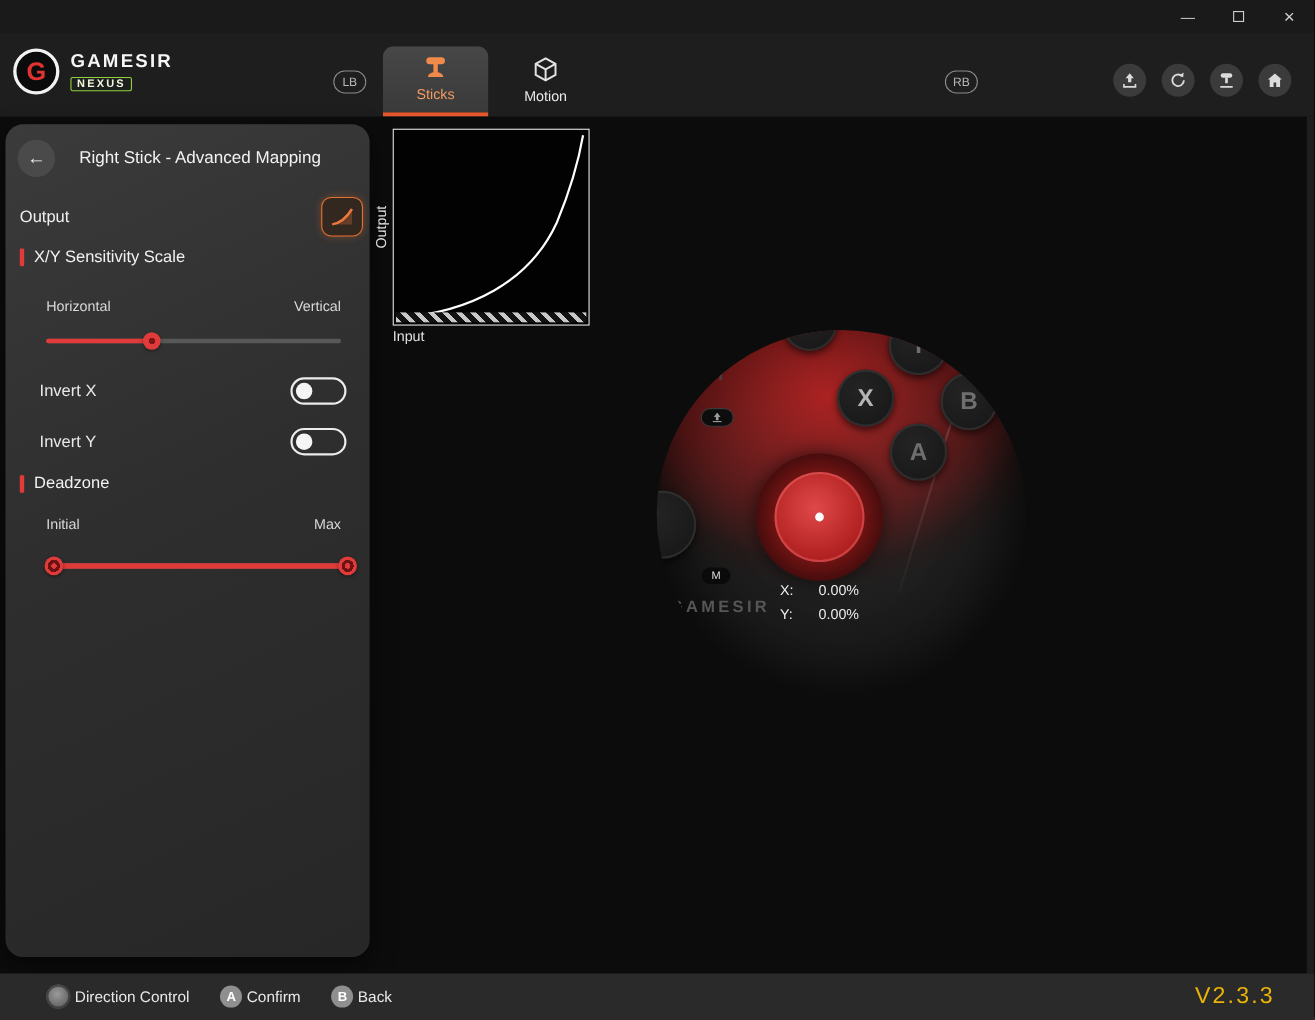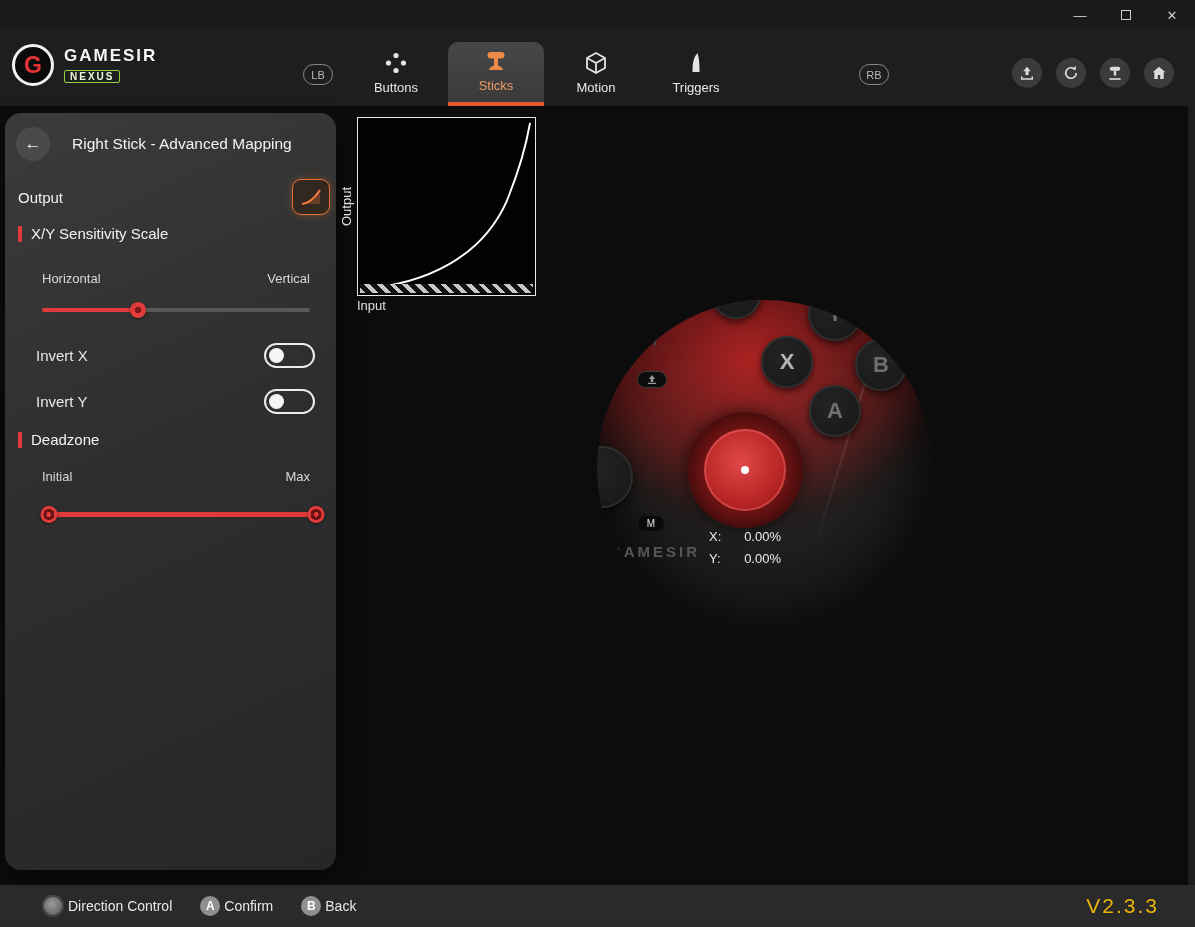--- a/index.html
+++ b/index.html
@@ -163,49 +163,34 @@
       </div>
       <div>
         <div class="brand-name">GAMESIR</div>
         <div class="brand-sub">NEXUS</div>
       </div>
     </div>
 
     <span class="shoulder-badge lb">LB</span>
 
     <nav class="tabs">
-      <div class="tab">
-        <svg viewBox="0 0 24 24">
-          <circle cx="12" cy="4.5" r="2.6" fill="#e3e3e3"></circle>
-            <circle cx="19.5" cy="12" r="2.6" fill="#e3e3e3"></circle>
-          <circle cx="12" cy="19.5" r="2.6" fill="#e3e3e3"></circle>
-            <circle cx="4.5" cy="12" r="2.6" fill="#e3e3e3"></circle>
-        </svg>
-        <span>Buttons</span>
-      </div>
       <div class="tab active">
         <svg viewBox="0 0 24 24">
           <rect x="3.5" y="3" width="17" height="6.5" rx="3.25" fill="#f08a4a"></rect>
           <rect x="10" y="9" width="4" height="8" fill="#f08a4a"></rect>
           <path d="M5 21 a7 4.5 0 0 1 14 0 z" fill="#f08a4a"></path>
         </svg>
         <span>Sticks</span>
       </div>
       <div class="tab">
         <svg viewBox="0 0 24 24">
           <path d="M12 2 L21 7 V17 L12 22 L3 17 V7 Z" fill="none" stroke="#e3e3e3" stroke-width="1.8"></path>
           <path d="M3 7 L12 12 L21 7 M12 12 V22" fill="none" stroke="#e3e3e3" stroke-width="1.8"></path>
         </svg>
         <span>Motion</span>
-      </div>
-      <div class="tab">
-        <svg viewBox="0 0 24 24">
-          <path d="M13.5 2 C 9 7, 8.5 13, 8.5 21 L 15.5 21 C 15.5 12, 15 7, 13.5 2 Z" fill="#e3e3e3"></path>
-        </svg>
-        <span>Triggers</span>
       </div>
     </nav>
 
     <span class="shoulder-badge rb">RB</span>
 
     <div class="header-actions">
       <button class="action-btn">
         <svg viewBox="0 0 24 24">
           <path d="M12 3.5 L17 9.5 H14 V14.5 H10 V9.5 H7 Z" fill="#dcdcdc"></path>
           <path d="M5 16.5 V20 H19 V16.5" fill="none" stroke="#dcdcdc" stroke-width="2"></path>

